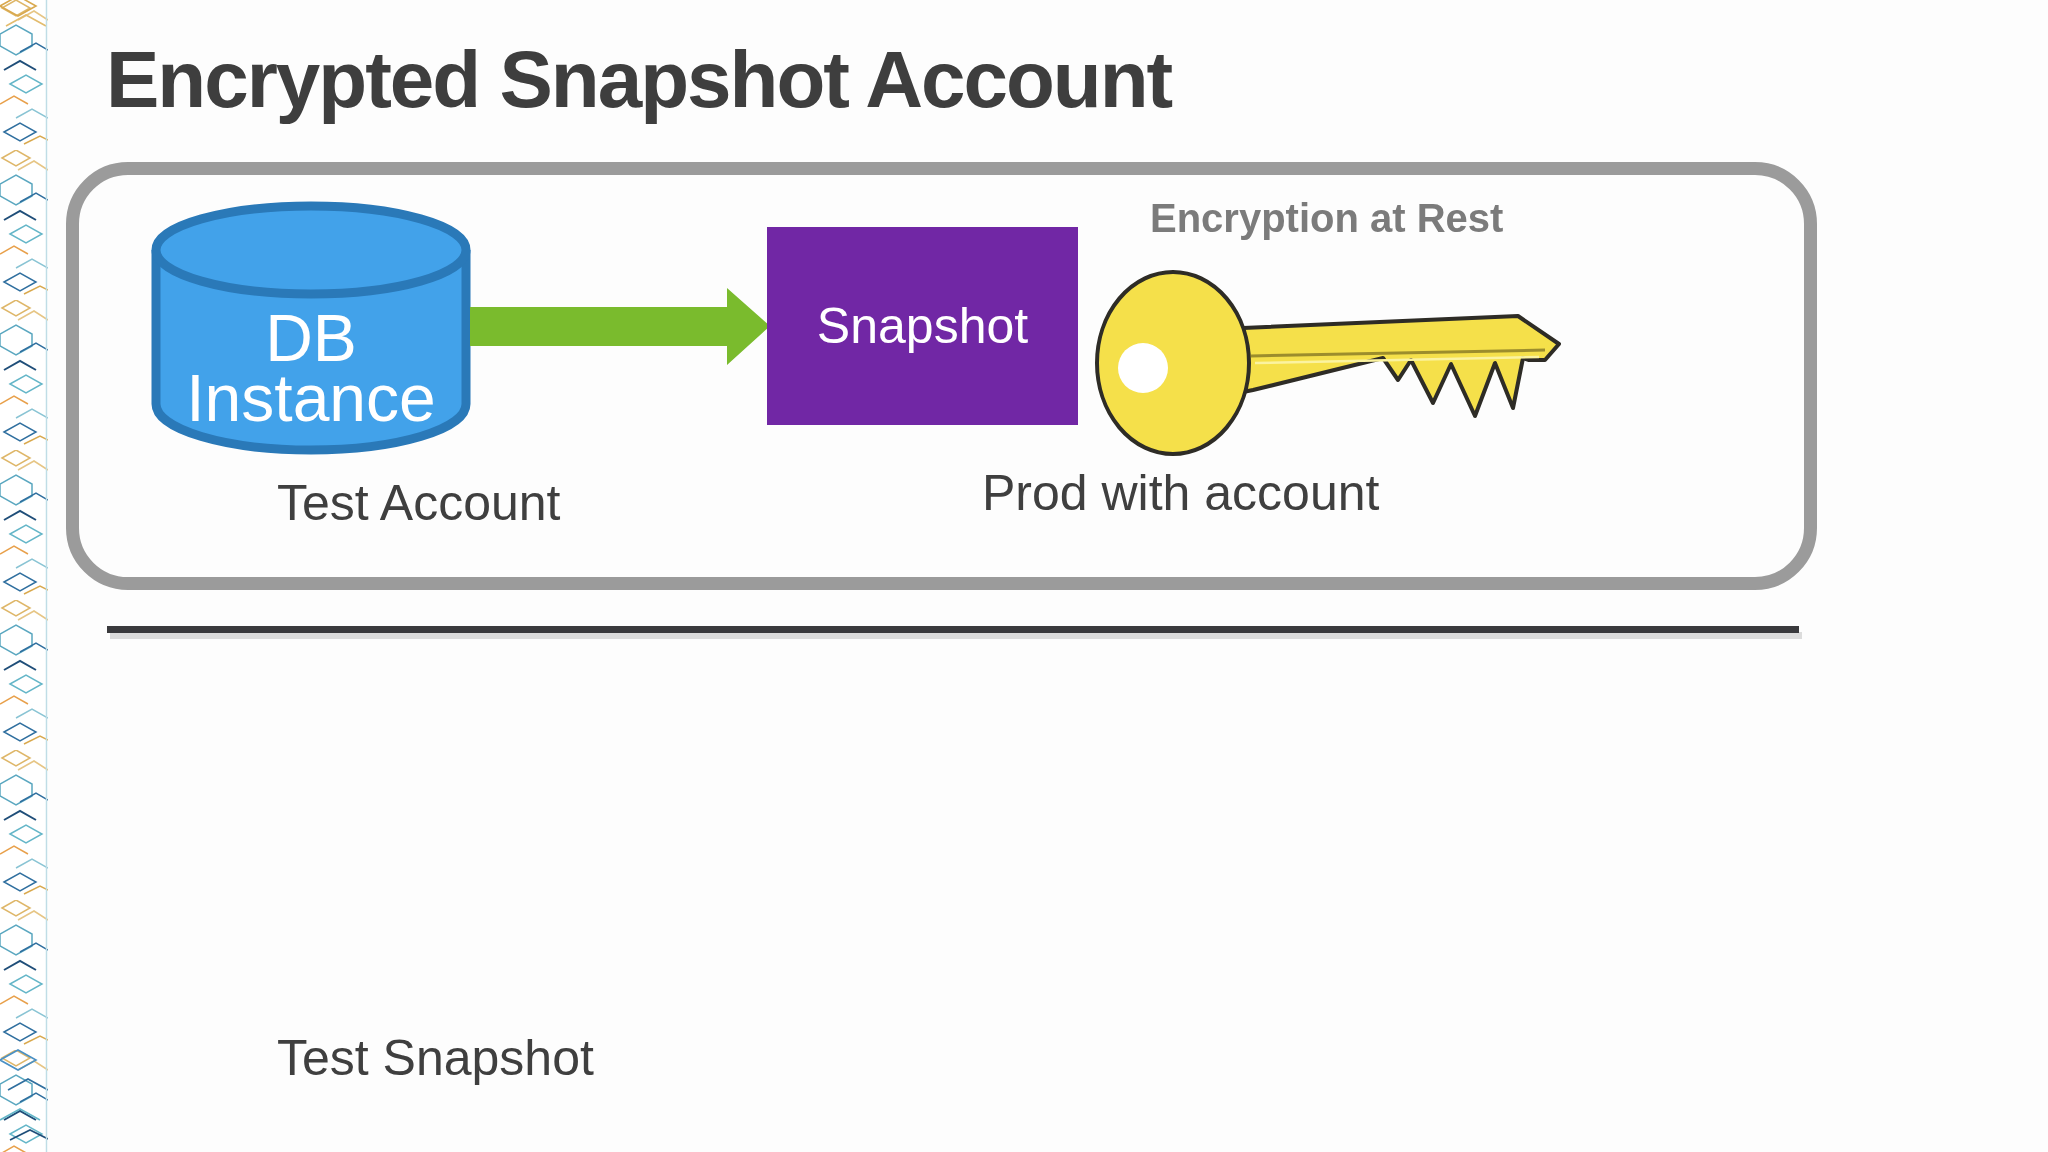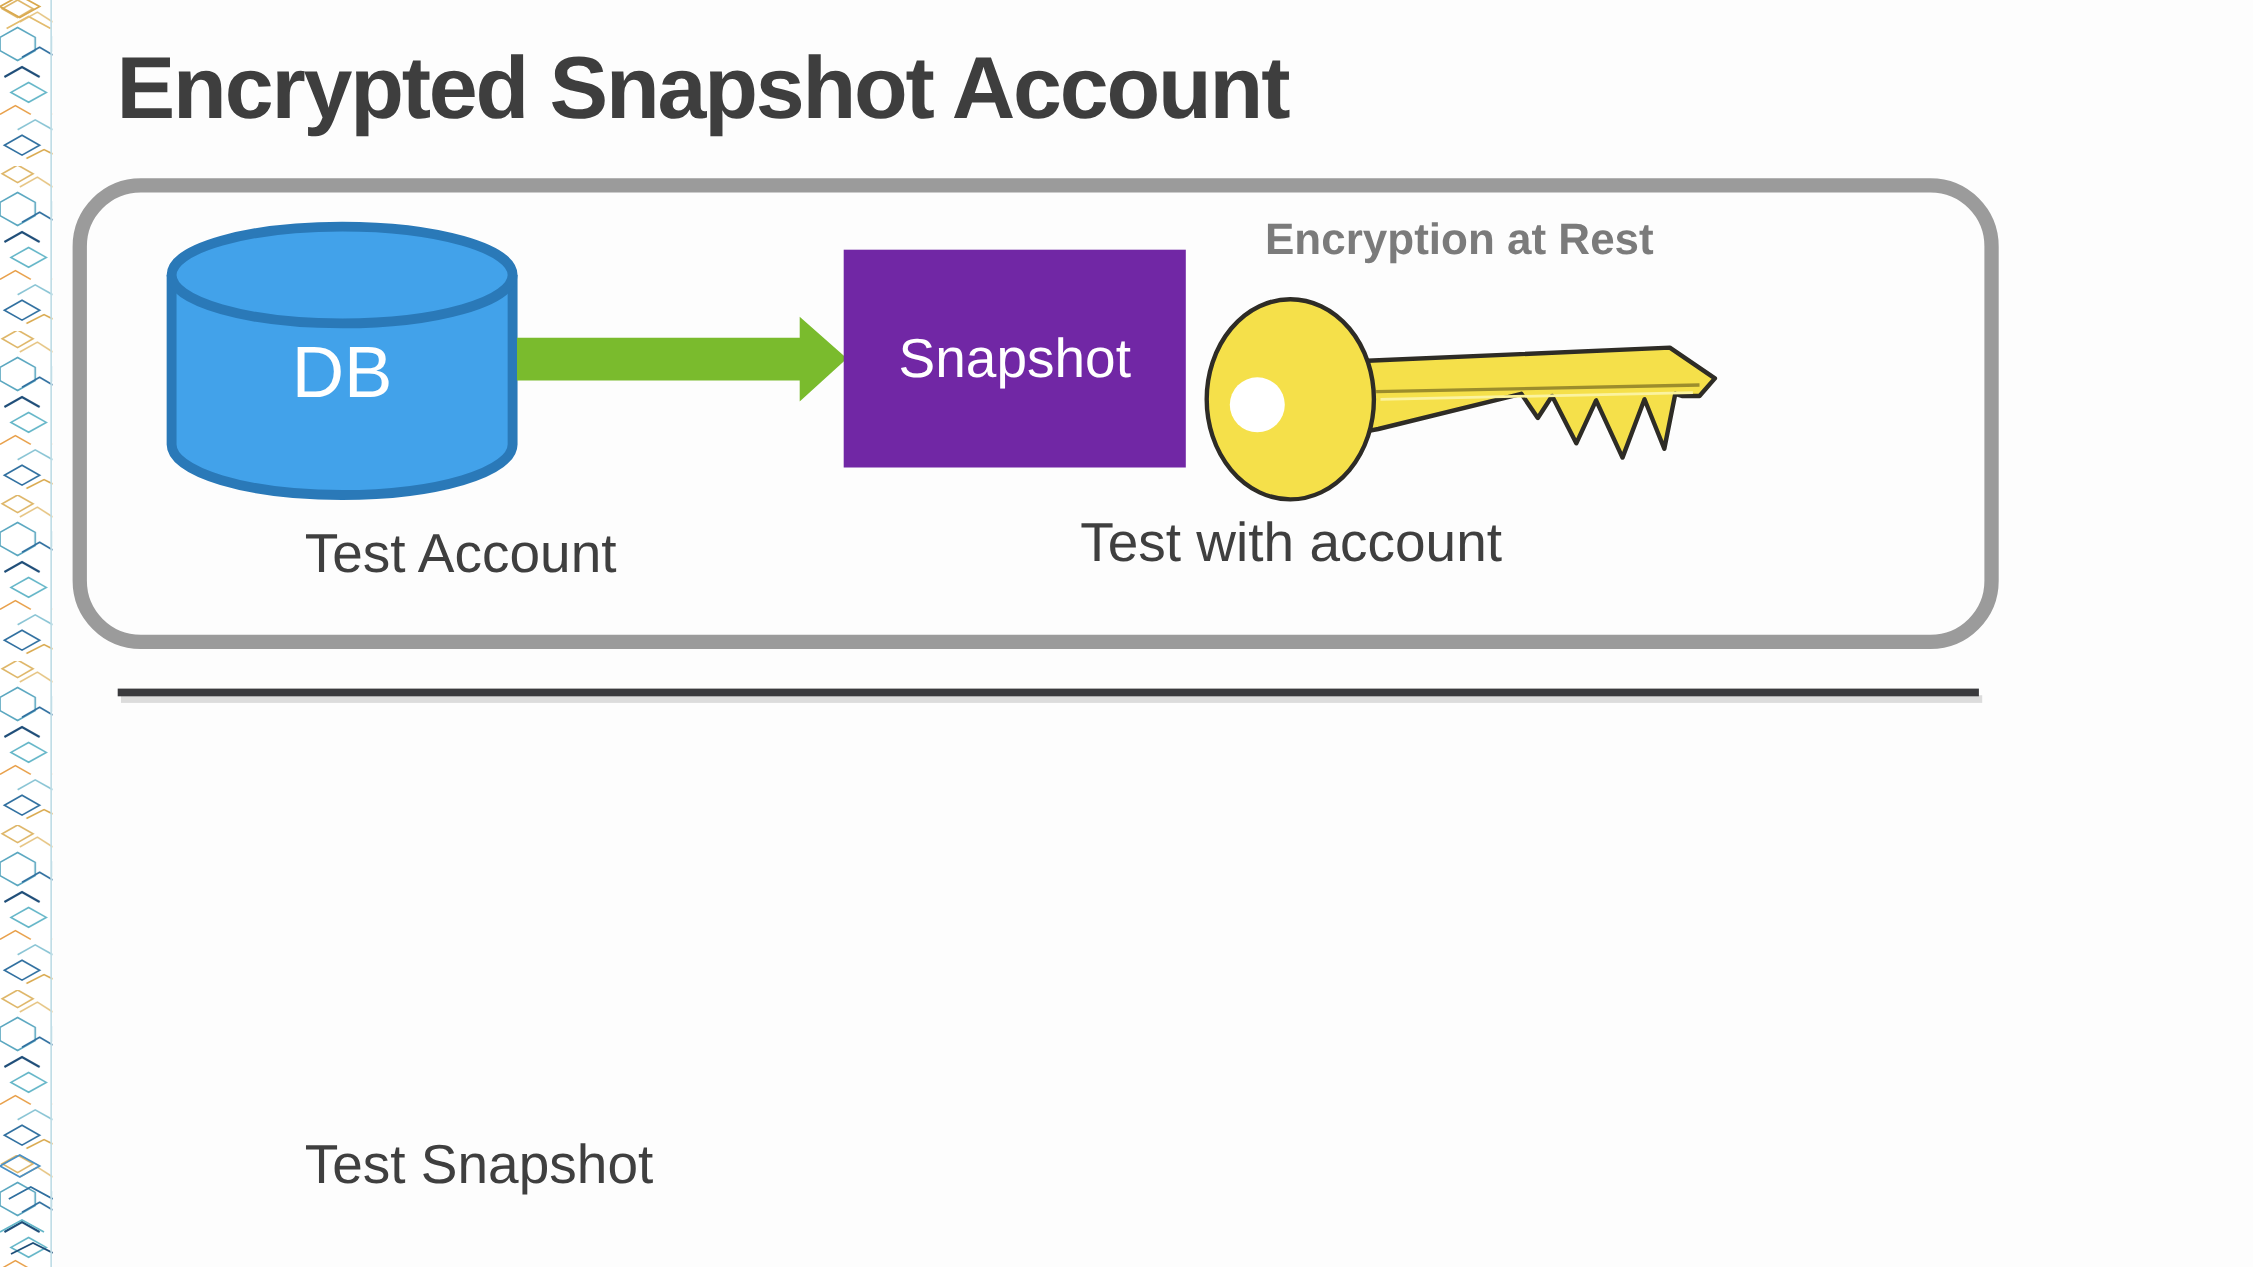--- a/index.html
+++ b/index.html
@@ -89,20 +89,21 @@
   <div class="title">Encrypted Snapshot Account</div>
 
   <div class="prod-box"></div>
 
   <svg class="cyl" viewBox="0 0 326 260">
     <path d="M8,52 L8,206 A155,46 0 0 0 318,206 L318,52" stroke="#2A79B8" stroke-width="9" stroke-linejoin="round" fill="#42A2EA"></path>
     <ellipse cx="163" cy="52" rx="155" ry="44" stroke="#2A79B8" stroke-width="9" fill="#42A2EA"></ellipse>
   </svg>
   <div class="cyl-text">
     <div>DB</div>
+    <div>Instance</div>
   </div>
 
   <svg class="arrow" viewBox="0 0 302 84">
     <polygon points="0,22 257,22 257,3 300,41 257,80 257,61 0,61" fill="#7ABB2D"></polygon>
   </svg>
 
   <div class="snap">
     <span>Snapshot</span>
   </div>
 
@@ -115,20 +116,20 @@
              L340,135 L318,92 L305,112 L290,90 L160,122 L150,124 Z" stroke="#2e2c26" stroke-width="4" stroke-linejoin="round" fill="#F5E04A"></path>
 
     <ellipse cx="80" cy="95" rx="76" ry="91" stroke="#2e2c26" stroke-width="4" fill="#F5E04A"></ellipse>
 
     <path d="M158,88 L452,82" fill="none" stroke="#9c8d2c" stroke-width="3"></path>
     <path d="M162,95 L446,89" fill="none" stroke="#fbf3a0" stroke-width="2.5"></path>
 
     <circle cx="50" cy="100" r="25" fill="#ffffff"></circle>
   </svg>
 
-  <div class="label share-label">Test with account</div>
+  <div class="label share-label">Prod with account</div>
   <div class="label prod-label">Test Account</div>
 
   <div class="divider"></div>
 
   <div class="label test-label">Test Snapshot</div>
 
 </div>
 
 </body></html>

